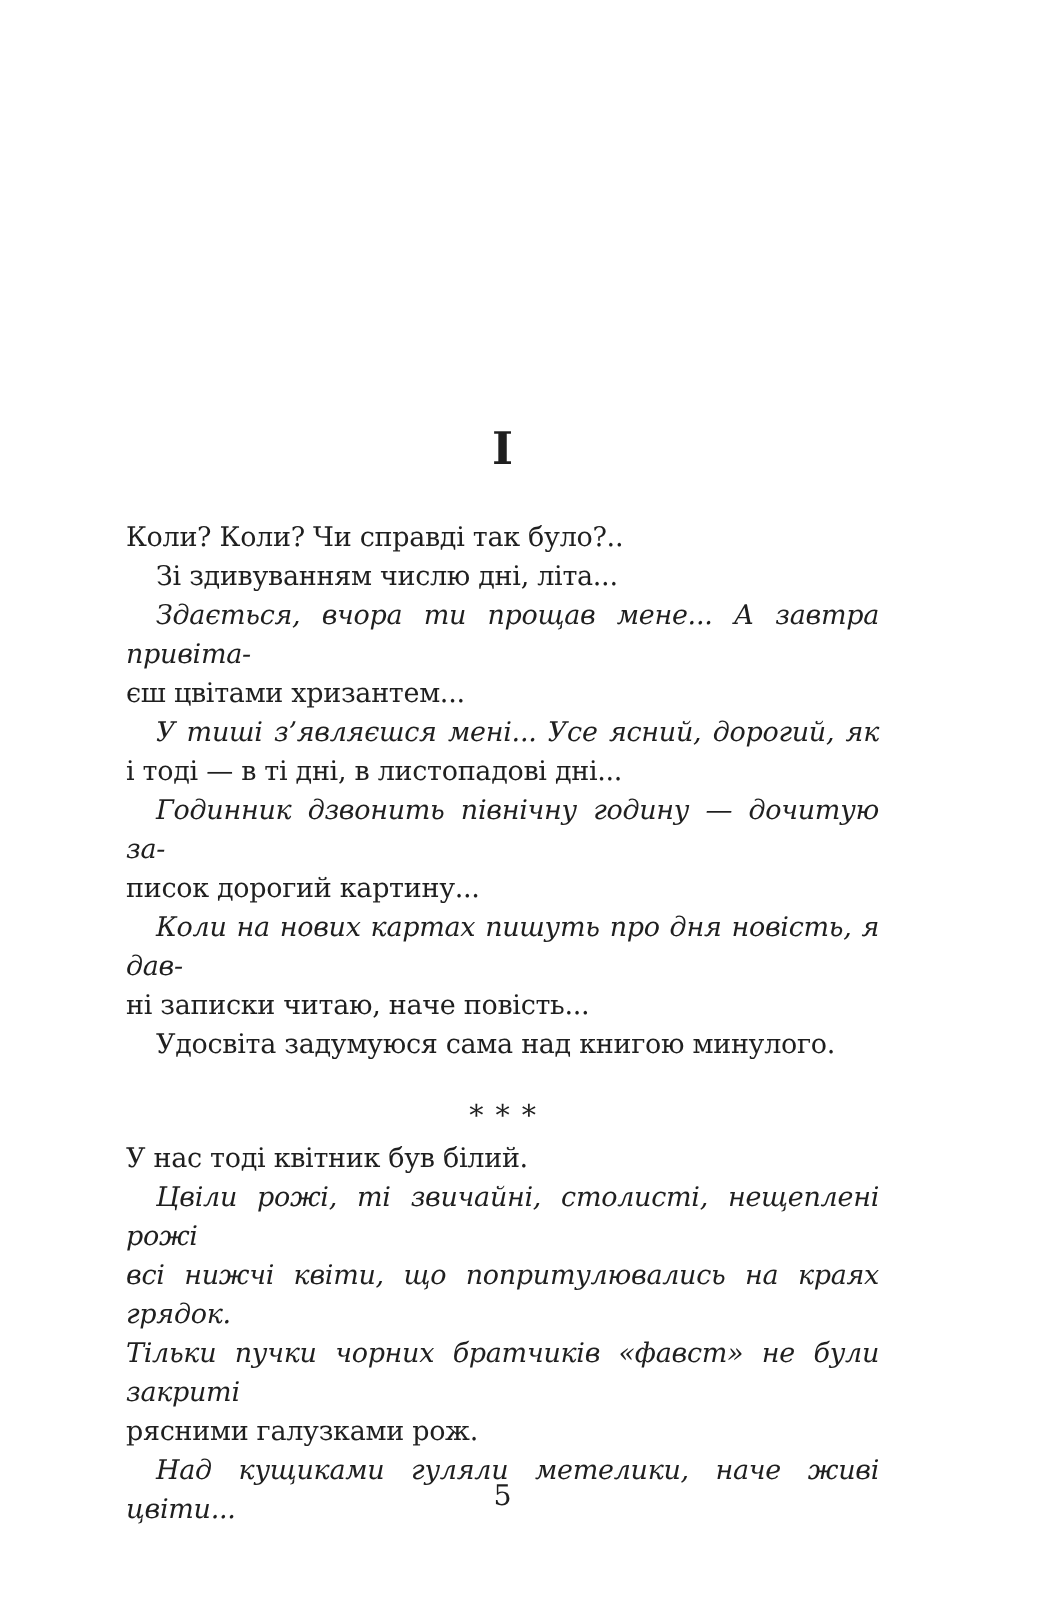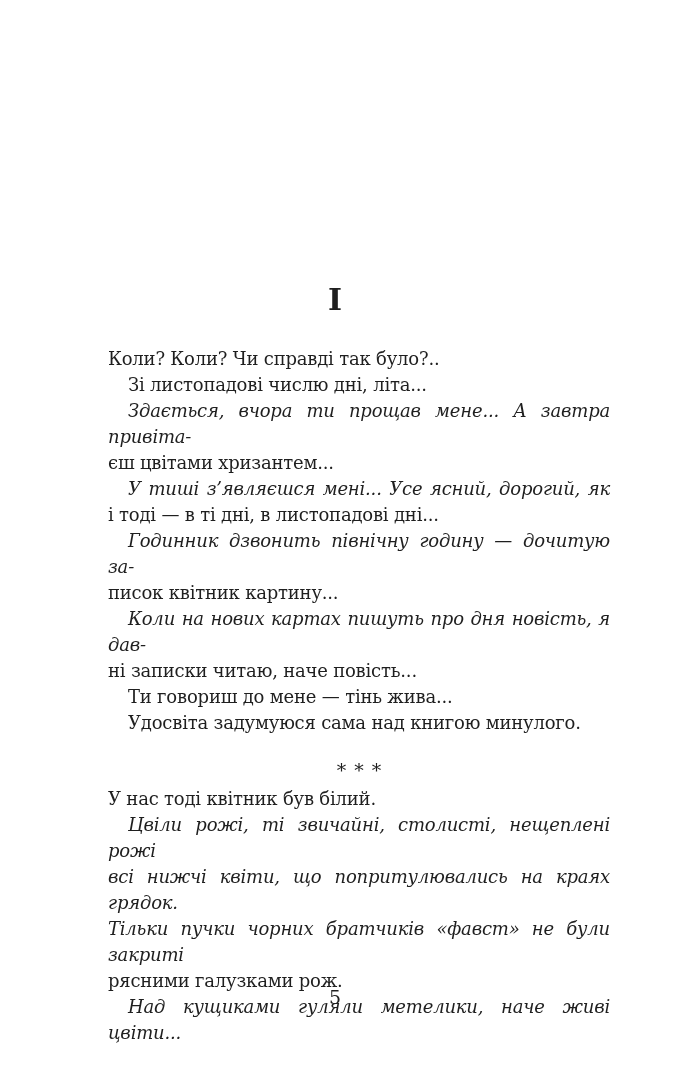--- a/index.html
+++ b/index.html
@@ -27,21 +27,20 @@
     line-height: 32px;
   }
   .text-block {
     position: absolute;
     top: 346px;
     left: 84px;
     width: 502px;
     font-size: 18px;
     line-height: 26px;
     letter-spacing: -0.2px;
-    margin-left: 24px;
   }
   .paragraph { margin: 0; }
   .line { min-height: 26px; }
   .line.indent { text-indent: 20px; }
   .line.fill {
     text-align: justify;
     text-align-last: justify;
     font-style: italic;
   }
   .separator {
@@ -67,40 +66,37 @@
 
 <div class="page" style="background: rgb(255, 255, 255); color: rgb(31, 31, 31);">
   <div class="chapter-heading">I</div>
 
   <div class="text-block">
     <div>
         <div class="paragraph">
           <div class="line">Коли? Коли? Чи справді так було?..</div>
         </div>
         <div class="paragraph">
-          <div class="line indent">Зі листопадові числю дні, літа...</div>
+          <div class="line indent">Зі здивуванням числю дні, літа...</div>
         </div>
         <div class="paragraph">
           <div class="line fill indent">Здається, вчора ти прощав мене... А завтра привіта-</div>
           <div class="line">єш цвітами хризантем...</div>
         </div>
         <div class="paragraph">
           <div class="line fill indent">У тиші з’являєшся мені... Усе ясний, дорогий, як</div>
           <div class="line">і тоді — в ті дні, в листопадові дні...</div>
         </div>
         <div class="paragraph">
           <div class="line fill indent">Годинник дзвонить північну годину — дочитую за-</div>
-          <div class="line">писок квітник картину...</div>
+          <div class="line">писок дорогий картину...</div>
         </div>
         <div class="paragraph">
           <div class="line fill indent">Коли на нових картах пишуть про дня новість, я дав-</div>
           <div class="line">ні записки читаю, наче повість...</div>
-        </div>
-        <div class="paragraph">
-          <div class="line indent">Ти говориш до мене — тінь жива...</div>
         </div>
         <div class="paragraph">
           <div class="line indent">Удосвіта задумуюся сама над книгою минулого.</div>
         </div>
       </div>
     <div class="separator">***</div>
     <div>
         <div class="paragraph">
           <div class="line">У нас тоді квітник був білий.</div>
         </div>

